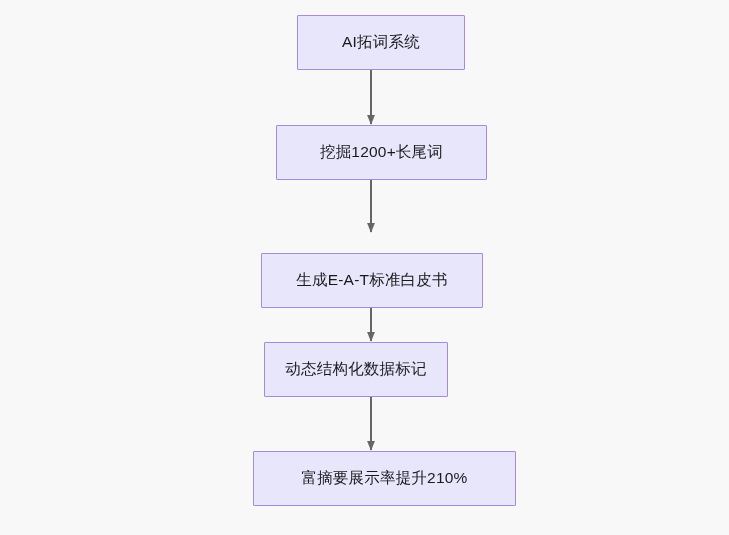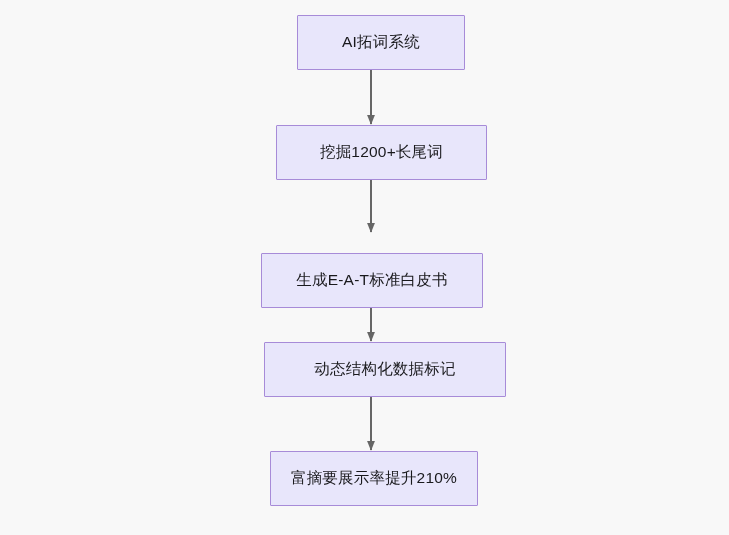--- a/index.html
+++ b/index.html
@@ -70,21 +70,21 @@
   </div>
 
   <div class="node" style="left:276px; top:125px; width:211px;">
     <span class="node-label">挖掘1200+长尾词</span>
   </div>
 
   <div class="node" style="left:261px; top:233px; width:222px;margin-top:20px;">
     <span class="node-label">生成E-A-T标准白皮书</span>
   </div>
 
-  <div class="node" style="left:264px; top:342px; width:242px;">
+  <div class="node" style="left:264px; top:342px; width:184px;">
     <span class="node-label">动态结构化数据标记</span>
   </div>
 
-  <div class="node" style="left:270px; top:451px; width:208px;justify-content:center;">
+  <div class="node" style="left:253px; top:451px; width:263px;justify-content:center;">
     <span class="node-label">富摘要展示率提升210%</span>
   </div>
 
 </div>
 
 </body></html>

